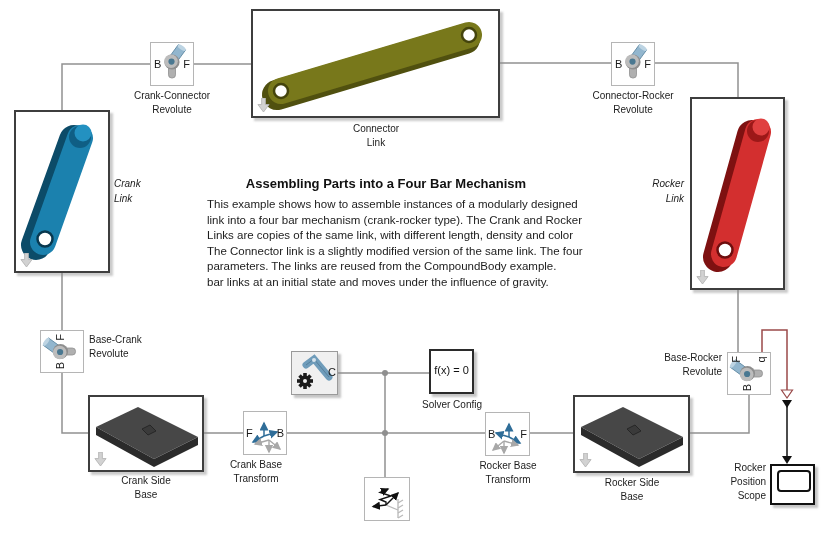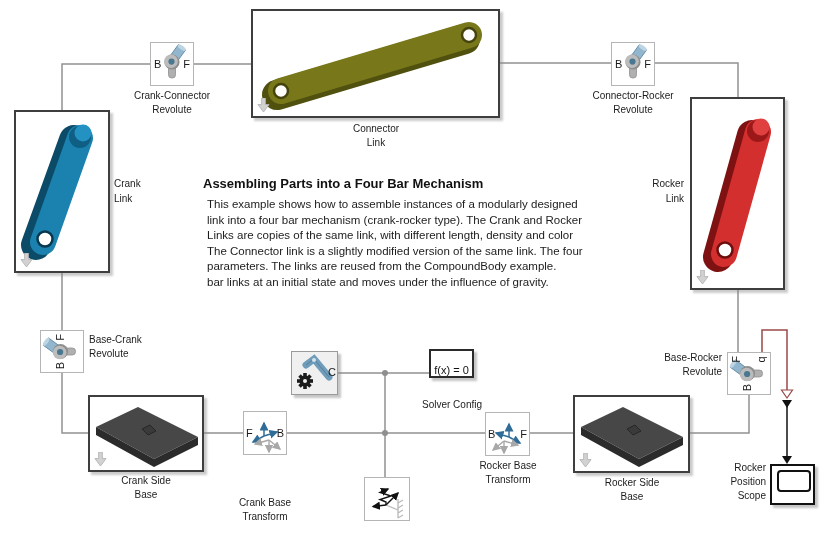--- a/index.html
+++ b/index.html
@@ -6,24 +6,24 @@
   .canvas{position:relative;width:824px;height:538px;background:#ffffff;overflow:hidden;
           font-family:"Liberation Sans", sans-serif;color:#1c1c1c;}
   .wires{position:absolute;left:0;top:0;width:824px;height:538px;}
   .block{position:absolute;box-sizing:border-box;background:#fff;}
   .bigblock{border:2px solid #3e3e3e;box-shadow:3px 3px 2px rgba(140,140,140,.45);}
   .smallblock{border:1px solid #b5b5b5;}
   .shadowed{box-shadow:3px 3px 2px rgba(140,140,140,.5);}
   .blklabel{position:absolute;font-size:10px;line-height:14px;color:#1c1c1c;white-space:nowrap;}
   .center{text-align:center;}
   .right{text-align:right;}
-  .lh15{line-height:15px;}
+  .lh15{line-height:15px;font-style:italic;}
   .port{position:absolute;font-size:11px;color:#1a1a1a;line-height:11px;}
   .rot{transform:rotate(-90deg);}
-  .doc-title{position:absolute;left:203px;top:176px;width:366px;
+  .doc-title{position:absolute;left:203px;top:176px;width:366px;text-align:center;
              font-size:13px;font-weight:bold;color:#111;white-space:nowrap;}
   .doc-body{position:absolute;left:207px;top:197px;font-size:11.5px;line-height:15.5px;
             color:#1c1c1c;white-space:nowrap;}
   .downarrow{position:absolute;left:4px;bottom:3px;width:13px;height:15px;}
   .scope-screen{position:absolute;left:5px;top:4px;width:30px;height:18px;
                 border:2px solid #111;border-radius:4px;}
   .solver-text{position:absolute;left:0;top:13px;width:100%;text-align:center;
                font-size:11px;color:#111;}
   .mechbg{background:#f0f0f0;border:1px solid #9a9a9a;}
 </style>
@@ -252,21 +252,21 @@
       </g>
       <g stroke="#a8a8a8" stroke-width="1.4" fill="none">
         <line x1="25" y1="28" x2="11" y2="32" marker-end="url(#mgray)"></line>
         <line x1="25" y1="28" x2="25" y2="40" marker-end="url(#mgray)"></line>
         <line x1="25" y1="28" x2="36" y2="37" marker-end="url(#mgray)"></line>
       </g>
     </svg>
     <span class="port" style="left:2px;top:16px;">F</span>
     <span class="port" style="right:2px;top:16px;">B</span>
   </div>
-  <div class="blklabel center" style="left:205px;top:458px;width:120px;margin-top:38px;">
+  <div class="blklabel center" style="left:196px;top:458px;width:120px;">
     <div>Crank Base</div>
     <div>Transform</div>
   </div>
 
   <div class="block smallblock" style="left:485px;top:412px;width:45px;height:44px;">
     <svg width="43" height="42">
       <g transform="translate(43,0) scale(-1,1)">
         <g stroke="#2f6d98" stroke-width="1.5" fill="none">
           <line x1="20" y1="24" x2="20" y2="11" marker-end="url(#mblue)"></line>
           <line x1="20" y1="24" x2="9" y2="30" marker-end="url(#mblue)"></line>
@@ -297,21 +297,21 @@
         <line x1="5" y1="29" x2="21" y2="29"></line>
         <line x1="7.5" y1="23.5" x2="18.5" y2="34.5"></line>
         <line x1="18.5" y1="23.5" x2="7.5" y2="34.5"></line>
       </g>
       <circle cx="13" cy="29" r="5.5" fill="#1c1c1c"></circle>
       <circle cx="13" cy="29" r="2" fill="#f0f0f0"></circle>
     </svg>
     <span class="port" style="right:1px;top:15px;">C</span>
   </div>
 
-  <div class="block shadowed" style="left:429px;top:349px;width:45px;height:29px;border:2px solid #2b2b2b;text-decoration:underline;">
+  <div class="block shadowed" style="left:429px;top:349px;width:45px;height:45px;border:2px solid #2b2b2b;text-decoration:underline;">
     <div class="solver-text">f(x) = 0</div>
   </div>
   <div class="blklabel center" style="left:392px;top:398px;width:120px;">Solver Config</div>
 
   <div class="block smallblock" style="left:364px;top:477px;width:46px;height:44px;">
     <svg width="44" height="42">
       <g stroke="#b9b9b9" stroke-width="1.3" fill="none">
         <polyline points="21,27 33,32"></polyline>
         <line x1="33" y1="21" x2="33" y2="40"></line>
         <line x1="33" y1="25" x2="38" y2="22"></line>

